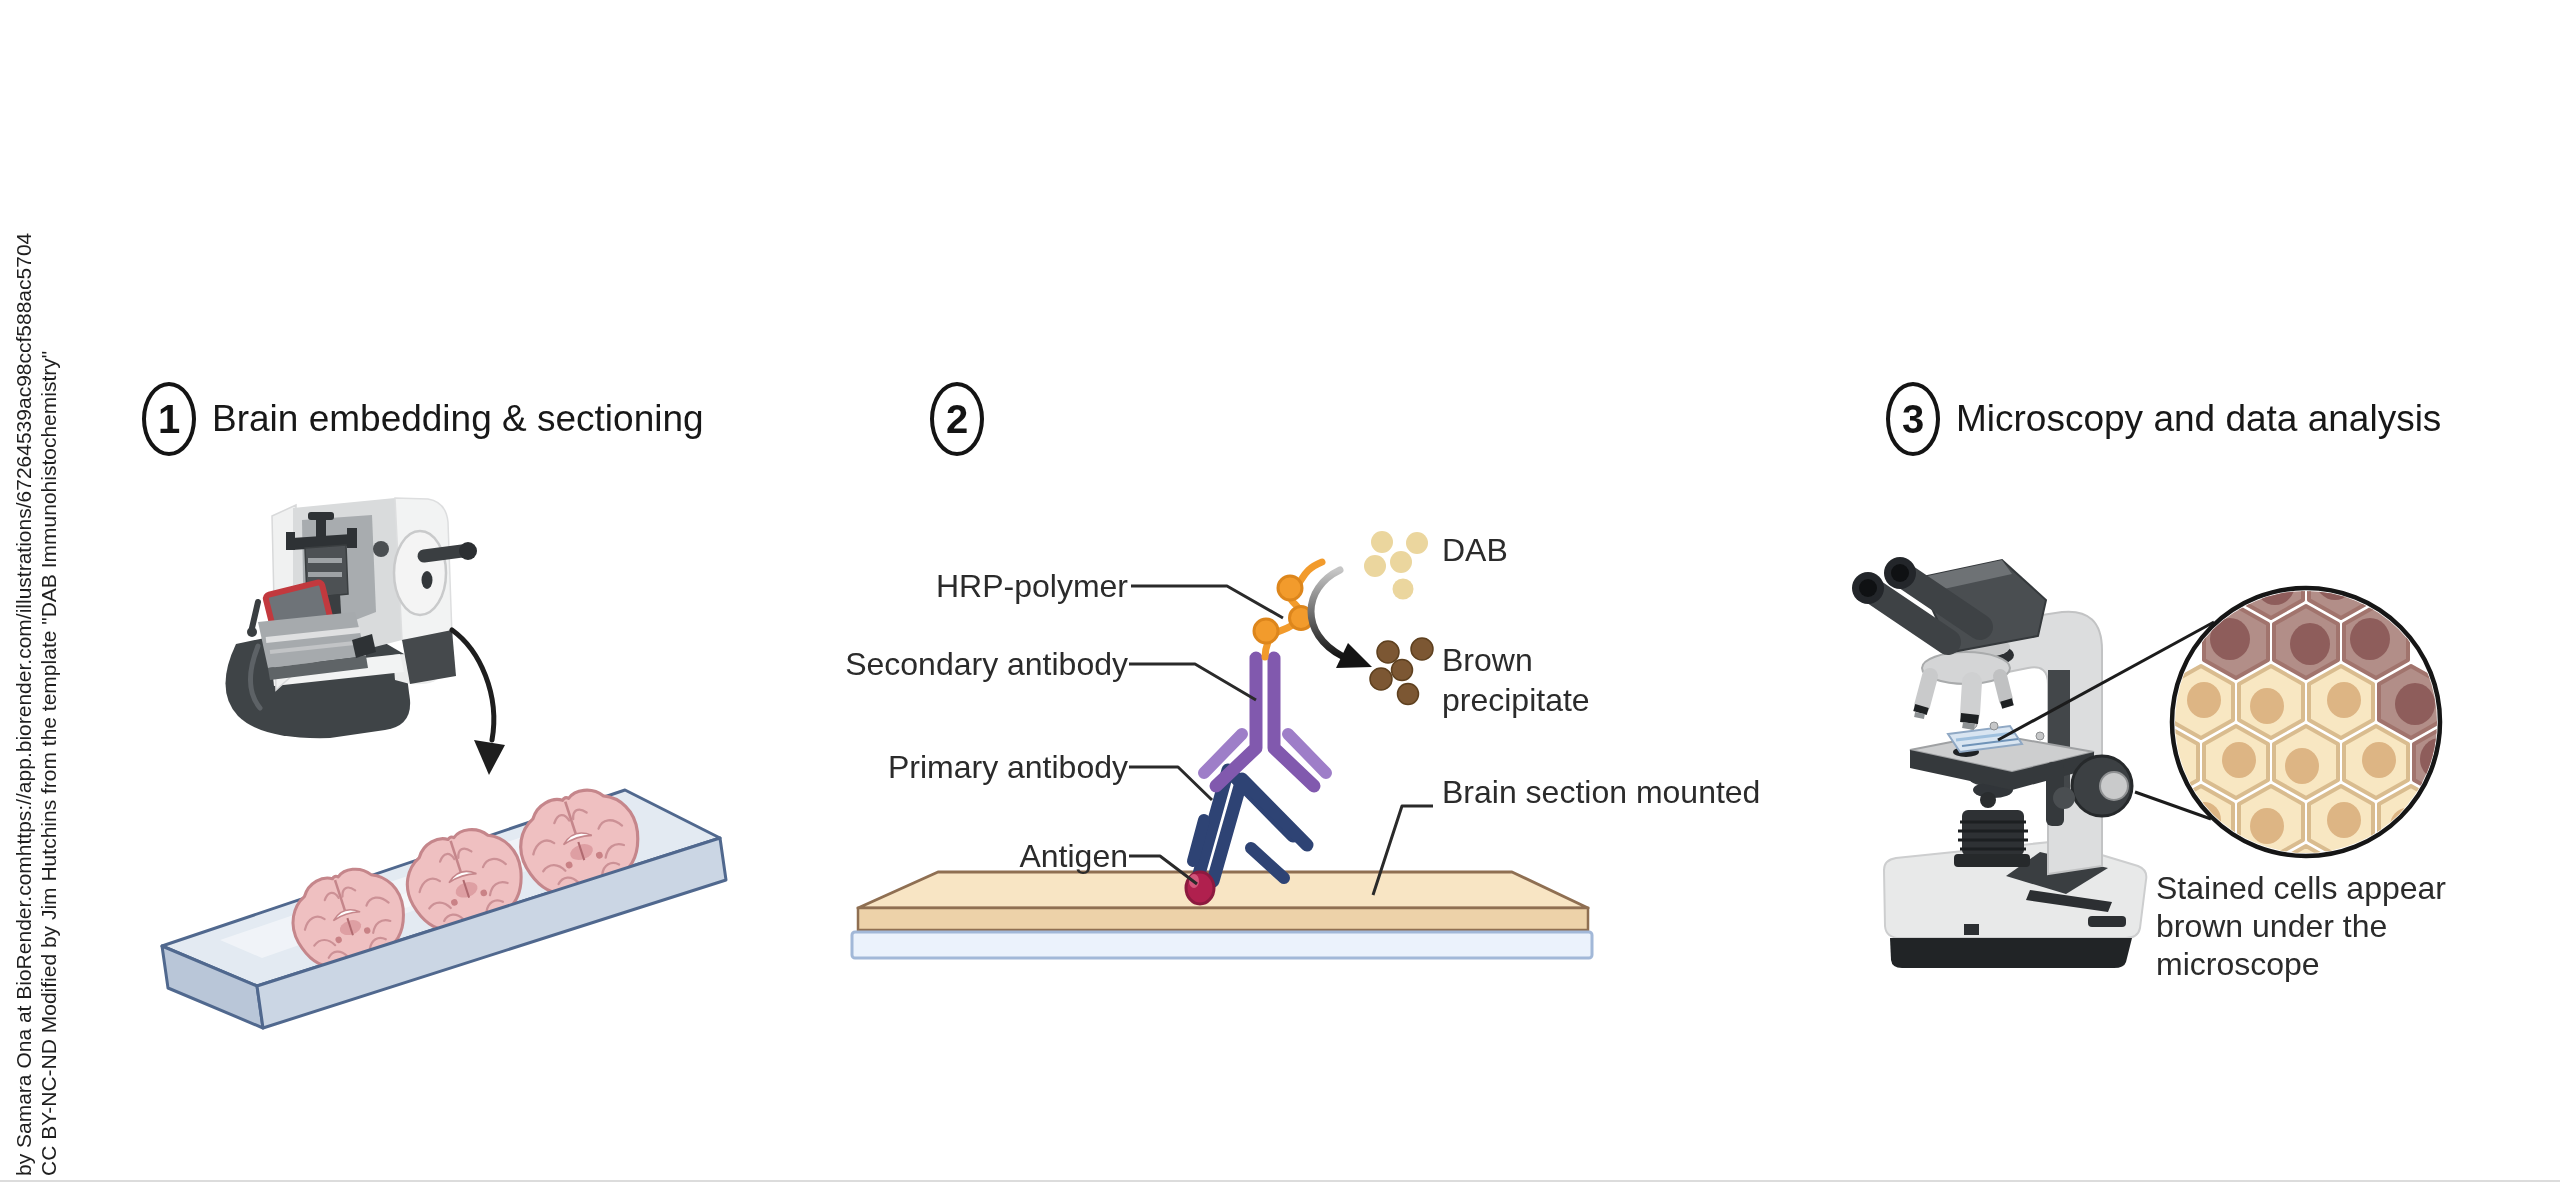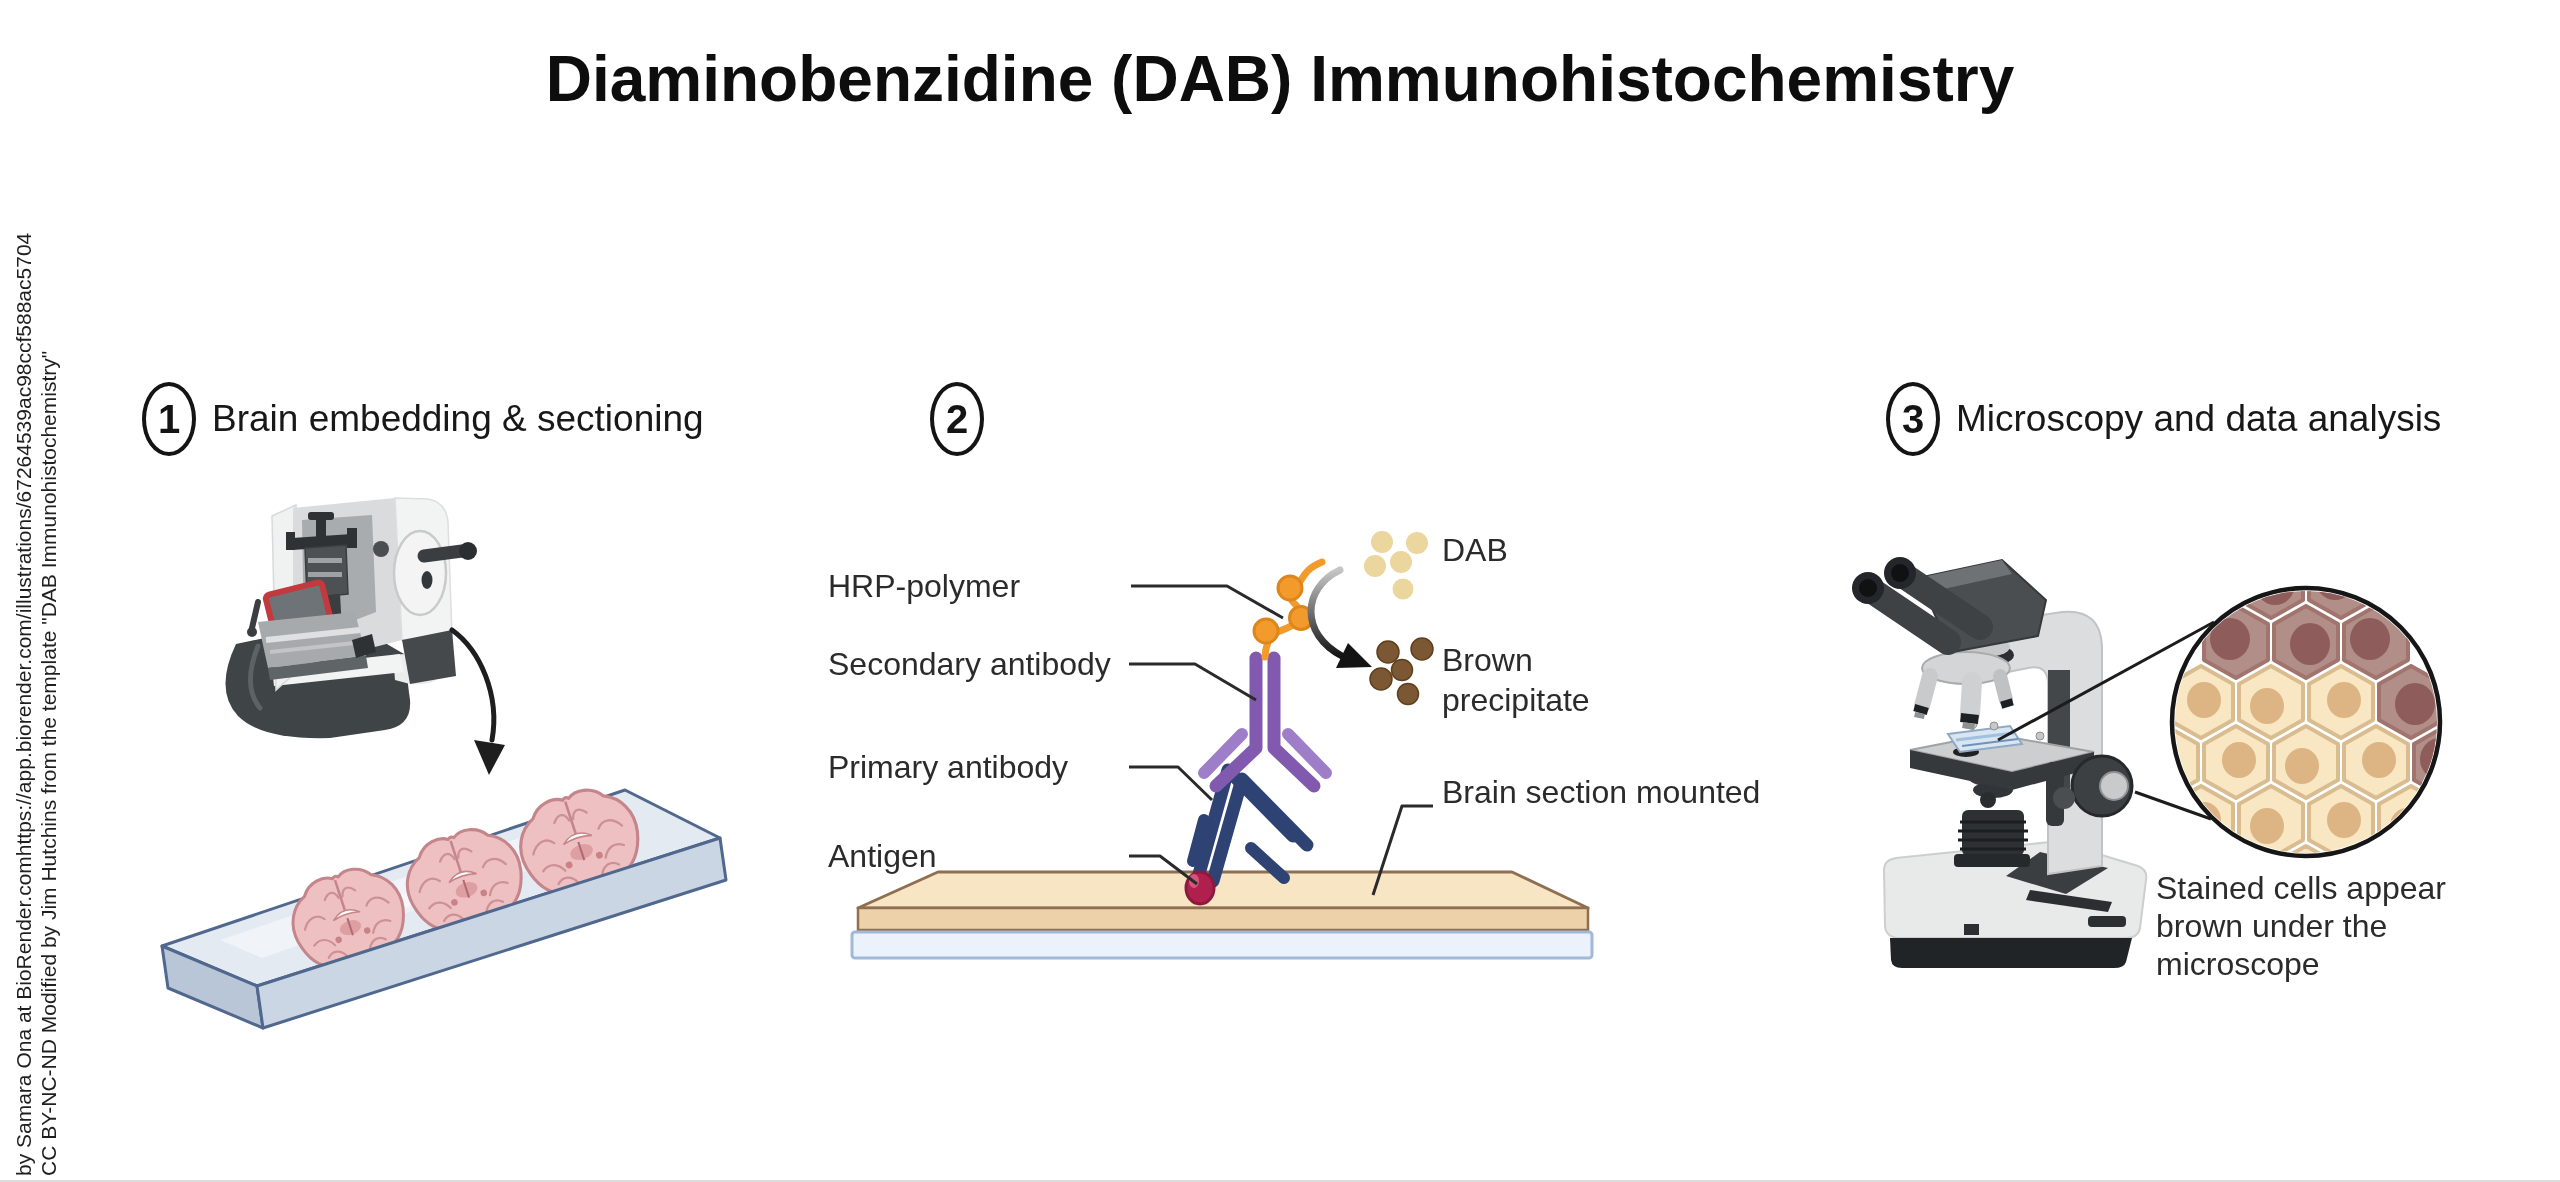--- a/index.html
+++ b/index.html
@@ -8,21 +8,21 @@
   .art{position:absolute;left:0;top:0;width:2560px;height:1182px;}
   .title{position:absolute;top:42px;left:0;width:2560px;text-align:center;
          font-size:64px;font-weight:700;color:#0d0d0d;}
   .credit-line{position:absolute;transform:rotate(-90deg);transform-origin:0 0;
          white-space:nowrap;font-size:21px;color:#1f1f1f;}
   .step-circle{position:absolute;width:54px;height:74px;border:4.5px solid #141414;
          border-radius:50%;box-sizing:border-box;display:flex;align-items:center;
          justify-content:center;font-size:40px;font-weight:700;color:#141414;}
   .step-label{position:absolute;font-size:37px;font-weight:400;color:#181818;line-height:44px;white-space:nowrap;}
   .assay-label{position:absolute;font-size:32px;color:#2b2b2b;line-height:40px;white-space:nowrap;}
-  .right-align{width:300px;}
+  .right-align{width:300px;text-align:right;}
   .caption{position:absolute;left:2156px;top:869px;width:310px;text-align:left;
          font-size:32px;line-height:38px;color:#2b2b2b;}
   .bottom-line{position:absolute;left:0;top:1180px;width:2560px;height:2px;background:#dcdcdc;}
 </style>
 </head>
 <body>
 
 <div class="canvas">
 
   <svg class="art" viewBox="0 0 2560 1182" xmlns="http://www.w3.org/2000/svg">
@@ -263,21 +263,20 @@
         <use href="#hexC1" x="2201" y="822"></use>
           <use href="#hexC2" x="2271" y="822"></use>
           <use href="#hexC1" x="2341" y="822"></use>
           <use href="#hexC2" x="2411" y="822"></use>
         <use href="#hexC1" x="2306" y="882"></use>
       </g>
       <circle cx="2306" cy="722" r="134" fill="none" stroke="#161616" stroke-width="4.5"></circle>
     </g>
   </svg>
 
-  <div class="title">Diaminobenzidine (DAB) Immunohistochemistry</div>
 
   <span class="credit-line" style="left:12px;top:1176px">by Samara Ona at BioRender.comhttps://app.biorender.com/illustrations/67264539ac98ccf588ac5704</span>
   <span class="credit-line" style="left:37px;top:1176px">CC BY-NC-ND Modified by Jim Hutchins from the template "DAB Immunohistochemistry"</span>
 
   <div class="step-circle" style="left:142px;top:382px">
     <span>1</span>
   </div>
   <div class="step-label" style="left:212px;top:397px">Brain embedding &amp; sectioning</div>
 
   <div class="step-circle" style="left:930px;top:382px">

